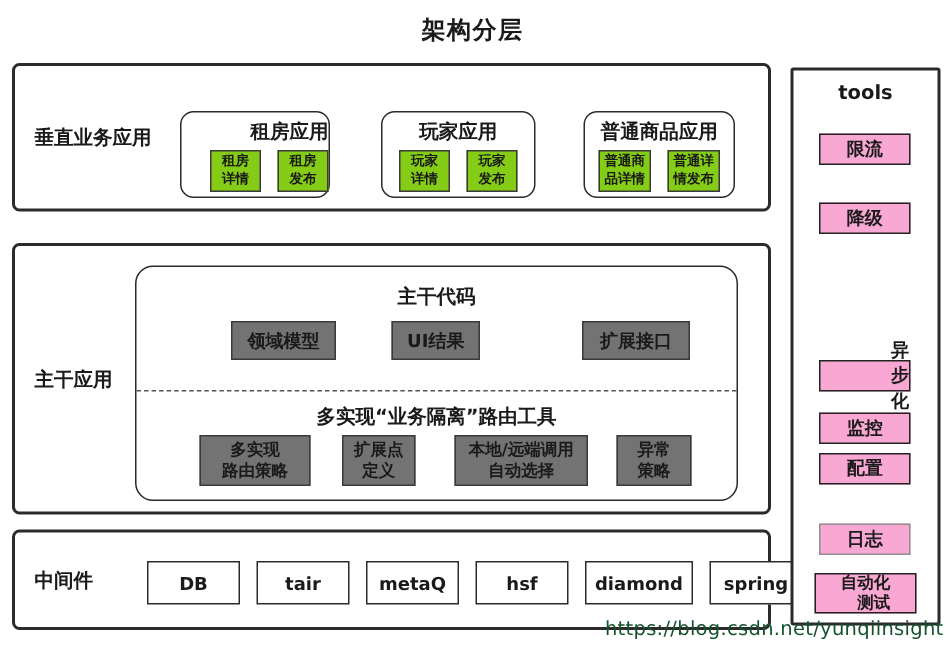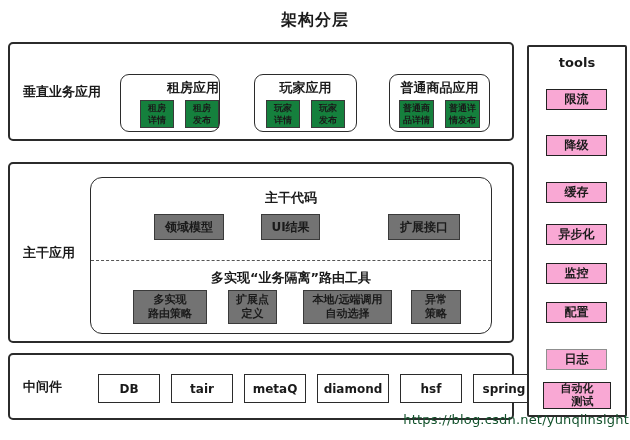--- a/index.html
+++ b/index.html
@@ -29,21 +29,21 @@
     position:absolute; top:30px; height:58px;
     border:1.5px solid #2b2b2b; border-radius:9px; background:#fff;
     display:flex; flex-direction:column; align-items:center;
   }
   .app-0 { left:110px; width:100px;align-items:flex-end; }
   .app-1 { left:244px; width:103px; }
   .app-2 { left:379px; width:101px; }
   .app-title { margin-top:4px; font-size:13px; font-weight:bold; white-space:nowrap; }
   .app-items { display:flex; gap:11px; margin-top:3px; }
   .small-box {
-    border:1px solid #3a3a3a; background:#15803d; font-size:9px; font-weight:bold;
+    border:1px solid #3a3a3a; background:#84cc16; font-size:9px; font-weight:bold;
     line-height:1.35; text-align:center; padding:1px 3px; min-width:34px;
     white-space:pre-line;
   }
   
   .trunk-inner {
     position:absolute; left:80px; top:13px; width:402px; height:157px;
     border:1.5px solid #2b2b2b; border-radius:12px; background:#fff;
   }
   .trunk-title {
     position:absolute; top:11px; left:0; width:100%; text-align:center;
@@ -86,22 +86,22 @@
   }
   .tool-item {
     position:absolute; left:17px; width:61px; height:21px;
     border:1.5px solid #222; background:#f9a8d4;
     display:flex; align-items:center; justify-content:center;
     font-size:12px; font-weight:bold; white-space:pre-line; text-align:right;
   }
   .t0 { top:42px; }
   .t1 { top:88px; }
   .t2 { top:135px; }
-  .t3 { top:177px; }
-  .t4 { top:216px; }
+  .t3 { top:193px;padding-left:36px; }
+  .t4 { top:228px; }
   .t5 { top:255px; }
   .t6 { top:302px; border-color:#8f8f8f; }
   .t7 { top:335px; left:14px; width:68px; height:27px; font-size:11px; line-height:1.15; }
   .watermark {
     position:absolute; top:412px; right:1px; z-index:5;
     font-size:13px; color:#14532d; letter-spacing:0.2px; white-space:nowrap;
     background:transparent;
   }
 </style>
 </head>
@@ -169,31 +169,30 @@
 策略</div>
     </div>
   </div>
 
   <div class="sec sec-middleware">
     <div class="sec-label">中间件</div>
     <div class="mw-items">
       <div class="mw-box">DB</div>
       <div class="mw-box">tair</div>
       <div class="mw-box">metaQ</div>
+      <div class="mw-box">hsf</div>
       <div class="mw-box wide">diamond</div>
-      <div class="mw-box">hsf</div>
       <div class="mw-box">spring</div>
     </div>
   </div>
 
   <div class="sec sec-tools">
     <div class="tools-title">tools</div>
     <div class="tool-item t0">限流</div>
     <div class="tool-item t1">降级</div>
-    <div class="tool-item t2">缓存</div>
     <div class="tool-item t3">异步化</div>
     <div class="tool-item t4">监控</div>
     <div class="tool-item t5">配置</div>
     <div class="tool-item t6">日志</div>
     <div class="tool-item t7">自动化
 测试</div>
   </div>
 
   <div class="watermark">https://blog.csdn.net/yunqiinsight</div>
 </div>

